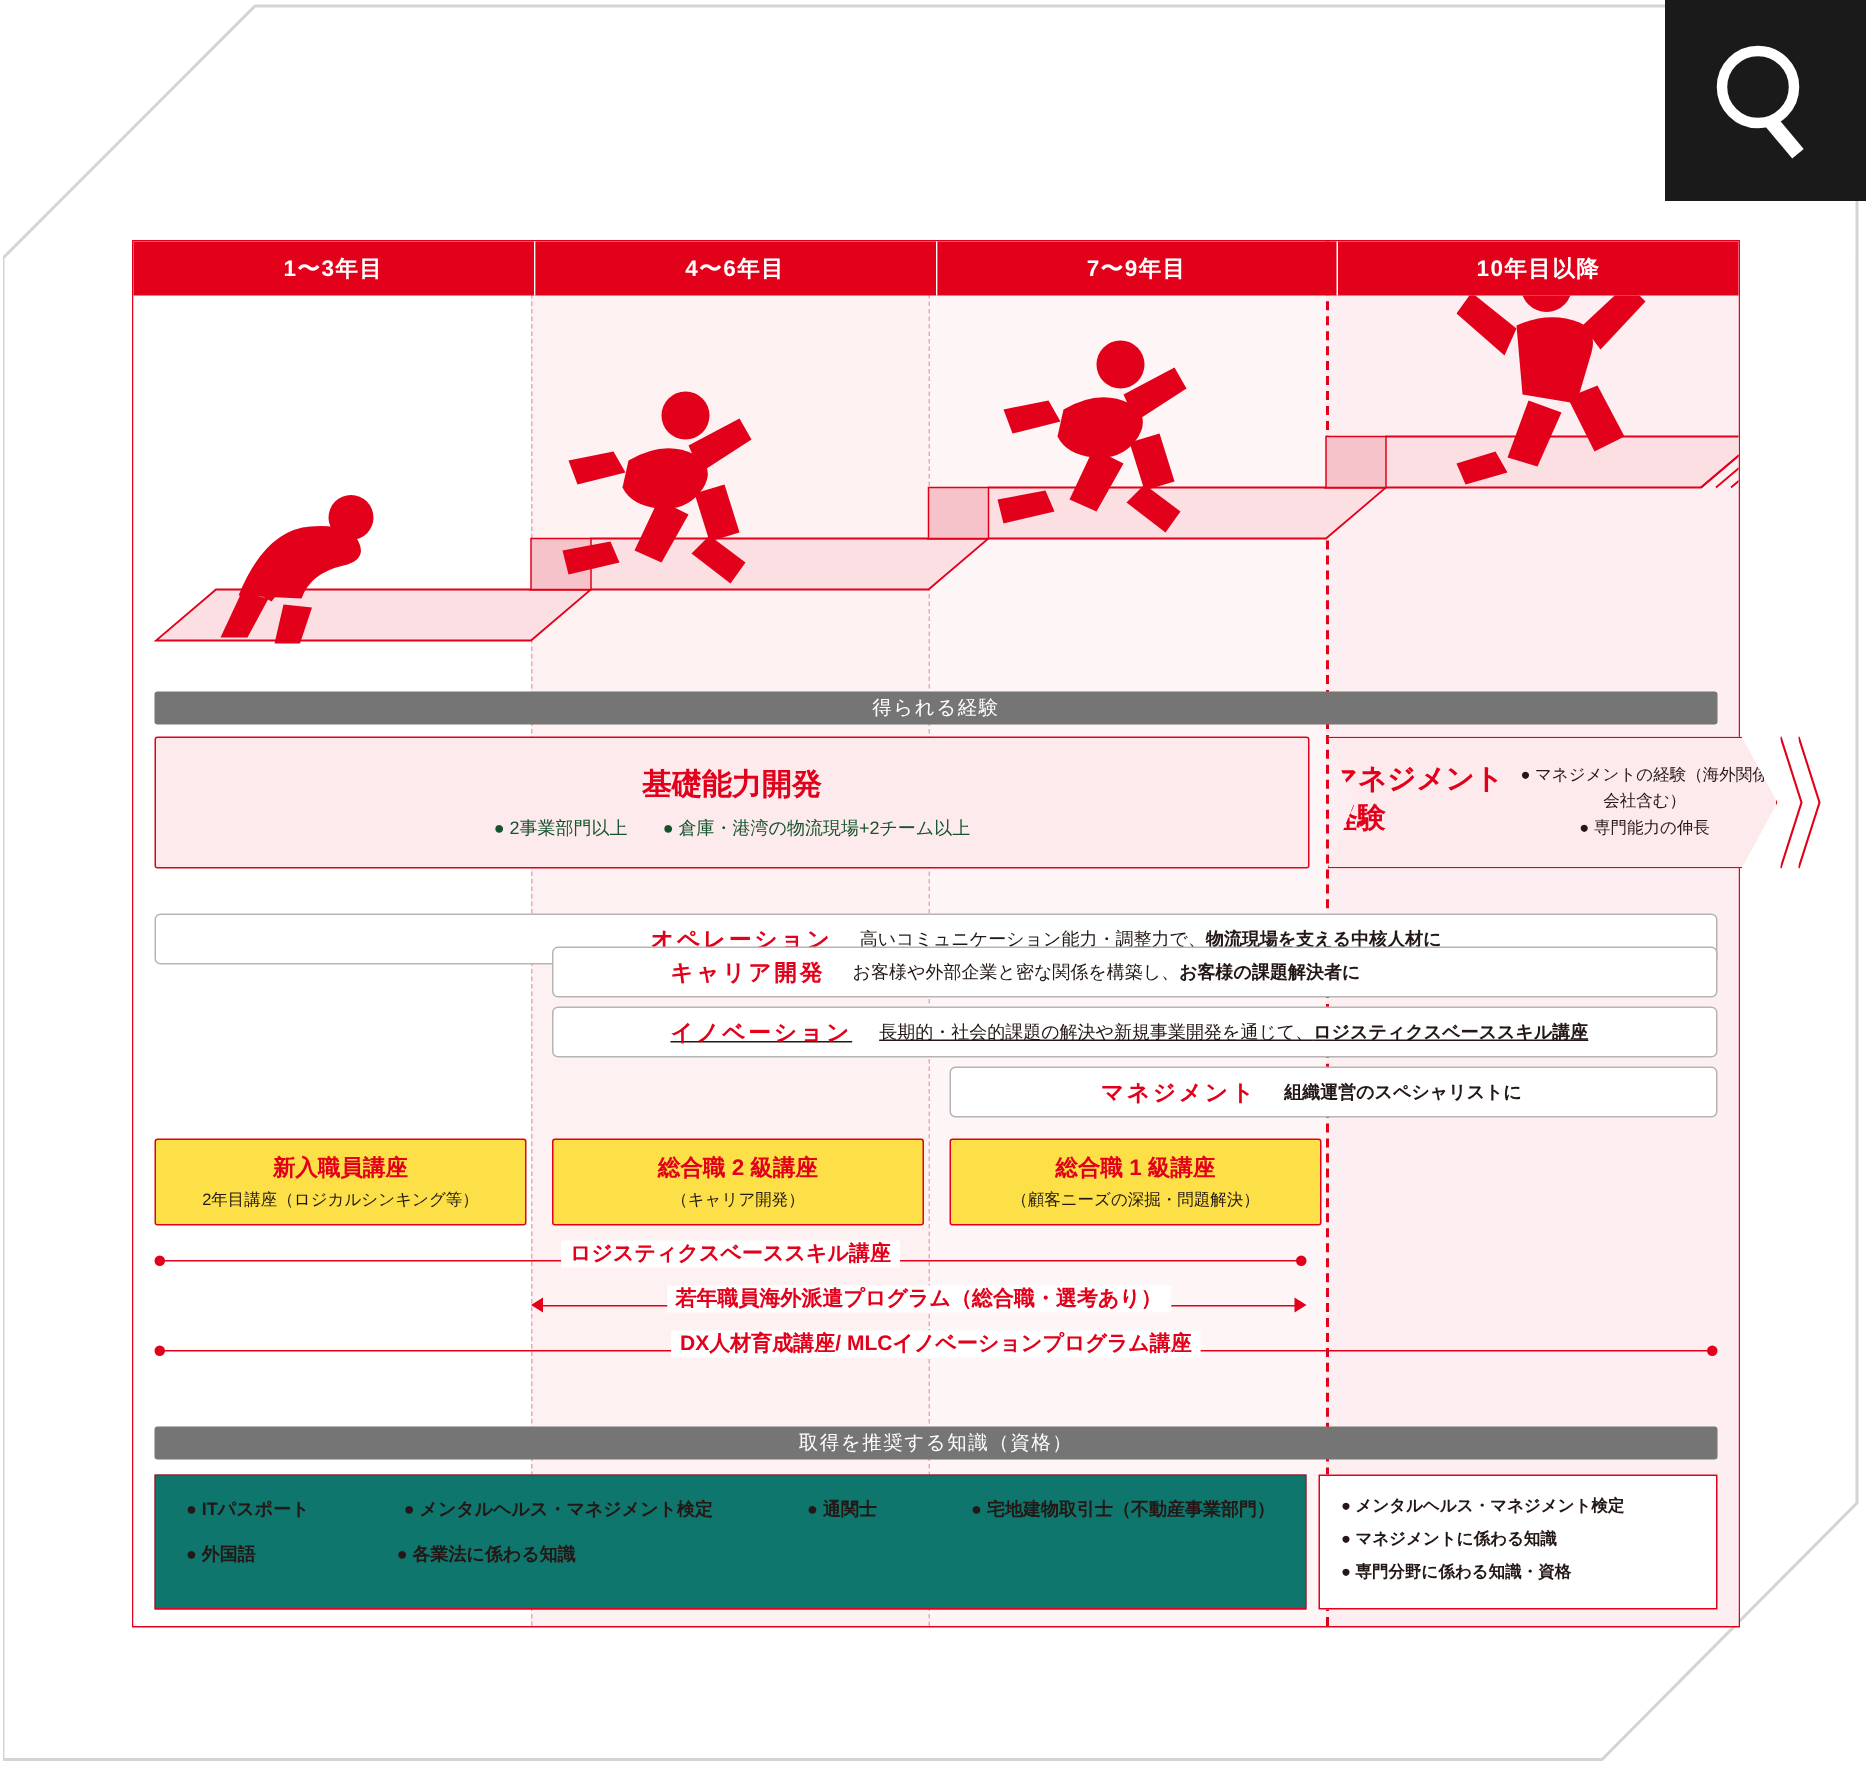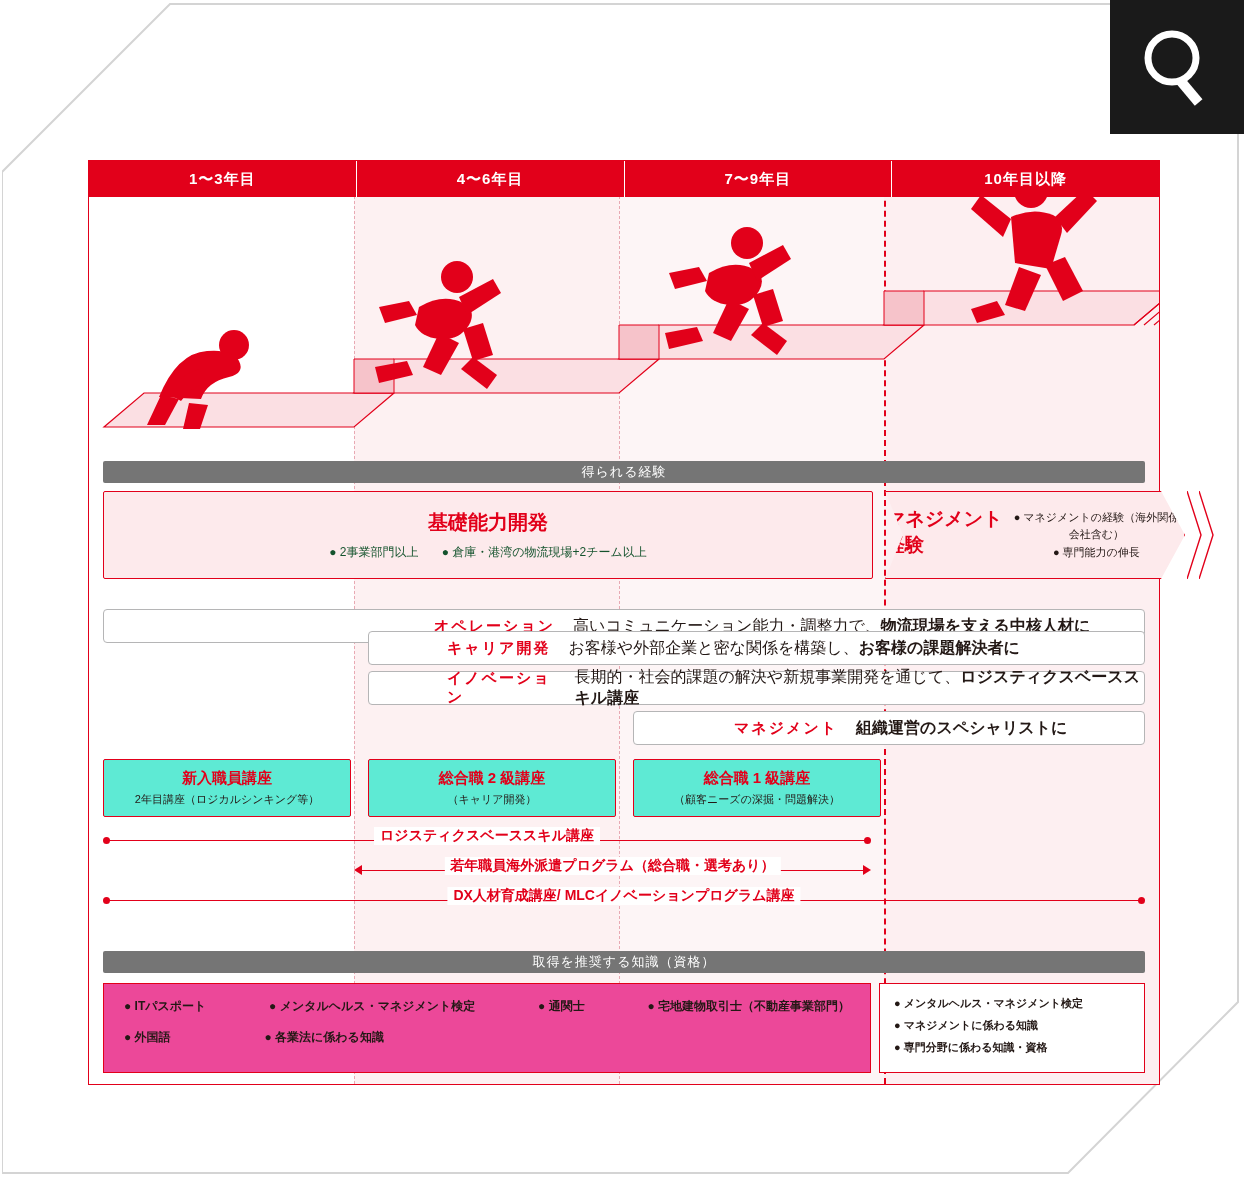--- a/index.html
+++ b/index.html
@@ -80,34 +80,34 @@
   #mng-title{color:#e2001a;font-size:19px;font-weight:bold;margin-bottom:6px;}
   #mng-sub{font-size:11px;line-height:1.55;text-align:center;}
   .chev{position:absolute;top:0;width:18px;height:88px;}
 
   
   .caprow{
     position:absolute;height:34px;background:#fff;border:1px solid #b5b5b6;
     border-radius:4px;box-sizing:border-box;display:flex;align-items:center;
   }
   .caprow .captitle{color:#e2001a;font-size:15px;font-weight:bold;letter-spacing:2px;}
-  .caprow .capdesc{font-size:16px;margin-left:18px;}
+  .caprow .capdesc{font-size:12px;margin-left:18px;}
   .caprow .capdesc b{font-weight:bold;}
   #cap0{left:14px;top:448px;width:1042px;}
   #cap1{left:279px;top:470px;width:777px;}
-  #cap2{left:279px;top:510px;width:777px;}
+  #cap2{left:279px;top:510px;width:777px;text-decoration:underline;}
   #cap3{left:544px;top:550px;width:512px;}
   #cap0 .captitle{margin-left:330px;}
   #cap1 .captitle{margin-left:78px;}
   #cap2 .captitle{margin-left:78px;}
   #cap3 .captitle{margin-left:100px;}
 
   
   .coursebox{
-    position:absolute;top:598px;height:58px;background:#5eead4;border:1px solid #e2001a;
+    position:absolute;top:598px;height:58px;background:#fde047;border:1px solid #e2001a;
     box-sizing:border-box;border-radius:2px;
     display:flex;flex-direction:column;align-items:center;justify-content:center;
   }
   .coursebox .ct{color:#e2001a;font-size:15px;font-weight:bold;margin-bottom:4px;}
   .coursebox .cs{font-size:11px;color:#231815;}
   #course0{left:14px;width:248px;}
   #course1{left:279px;width:248px;}
   #course2{left:544px;width:248px;}
 
   
@@ -120,21 +120,21 @@
   .progline .dot{position:absolute;top:4px;width:7px;height:7px;border-radius:50%;background:#e2001a;}
   .progline .arrowL,.progline .arrowR{
     position:absolute;top:2px;width:0;height:0;border-top:5px solid transparent;border-bottom:5px solid transparent;
   }
   .progline .arrowL{border-right:8px solid #e2001a;}
   .progline .arrowR{border-left:8px solid #e2001a;}
 
   
   #qual-left{
     position:absolute;left:14px;top:822px;width:768px;height:90px;
-    background:#ec4899;border:1px solid #e2001a;box-sizing:border-box;padding:14px 20px;
+    background:#0f766e;border:1px solid #e2001a;box-sizing:border-box;padding:14px 20px;
   }
   #qual-right{
     position:absolute;left:790px;top:822px;width:266px;height:90px;
     background:#fff;border:1px solid #e2001a;box-sizing:border-box;padding:12px 14px;
   }
   .qitem{font-size:12px;font-weight:bold;display:inline-block;white-space:nowrap;}
   #qual-left .qrow{margin-bottom:12px;}
   #qual-left .qrow .qitem{margin-right:0;}
   #qual-right .qitem{display:block;margin-bottom:7px;font-size:11px;}
 </style>

